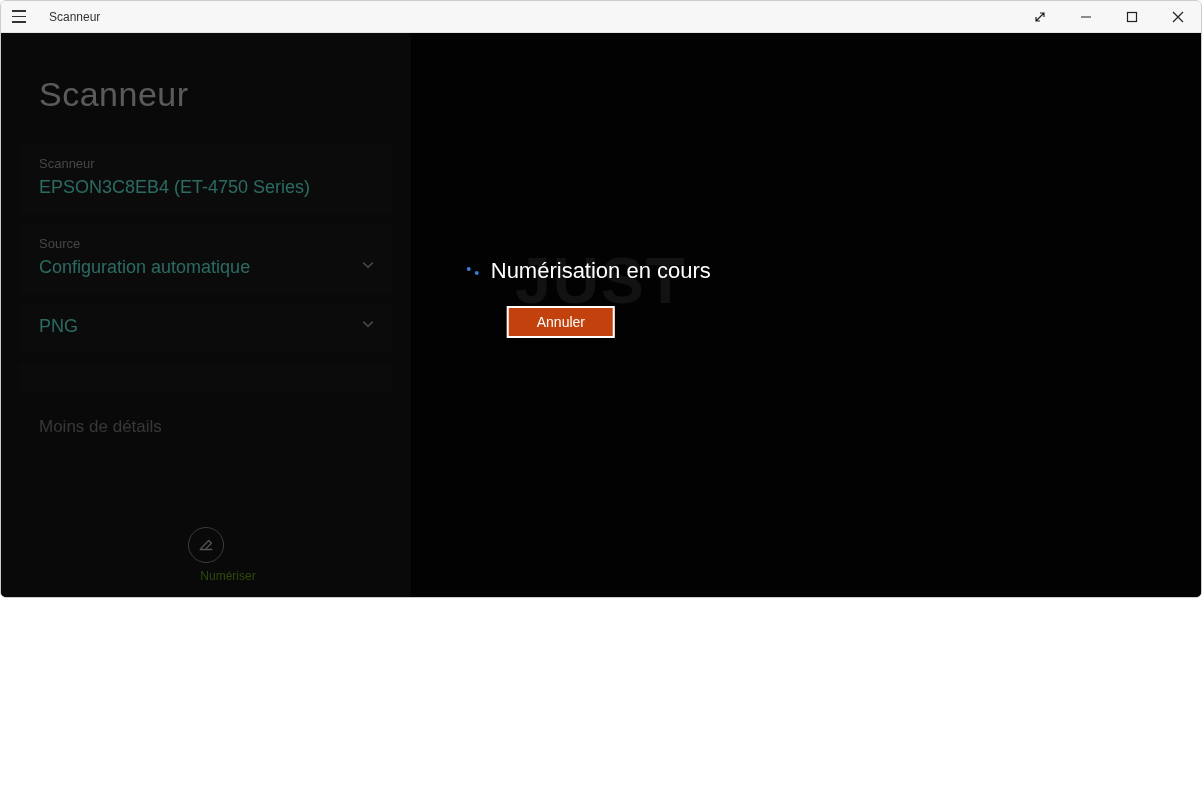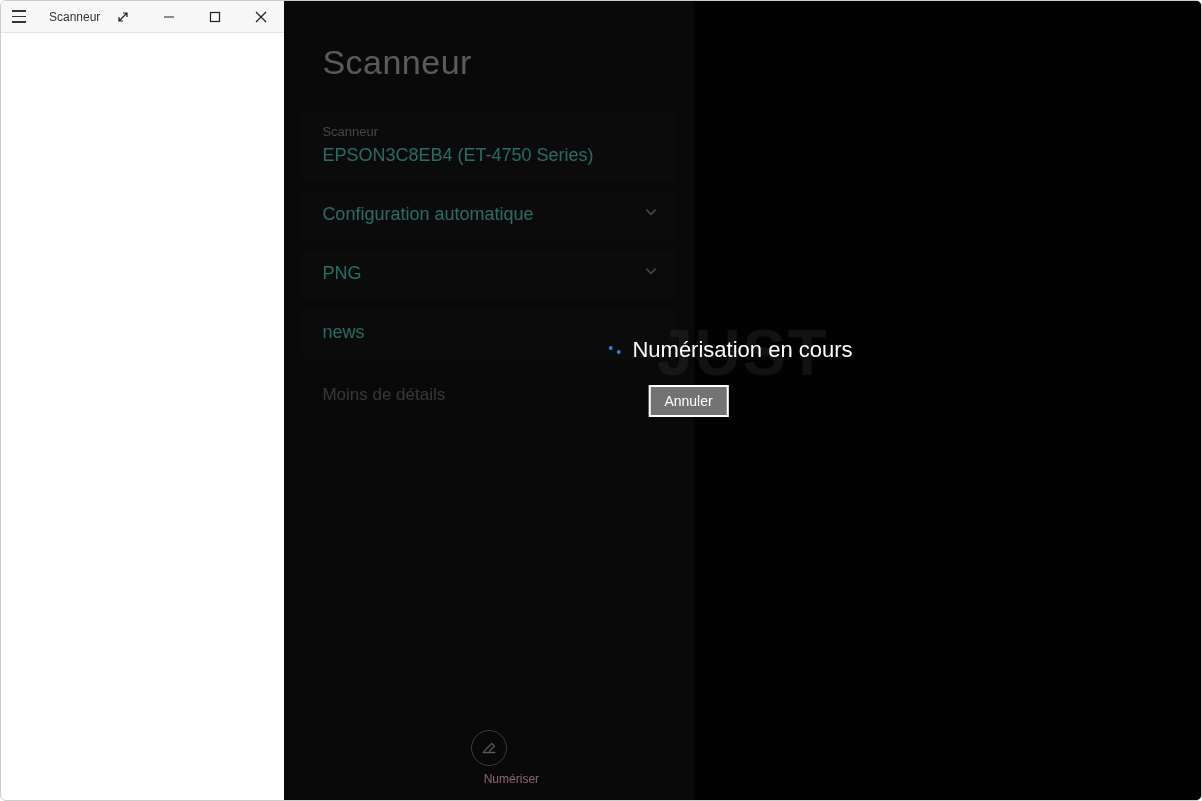--- a/index.html
+++ b/index.html
@@ -1,18 +1,18 @@
 <!DOCTYPE html>
 <html><head>
 <meta charset="utf-8">
 <style>
   * { margin: 0; padding: 0; box-sizing: border-box; }
   html, body { width: 1202px; height: 801px; overflow: hidden; font-family: "Segoe UI", sans-serif; background: #fff; }
   .window {
-    width: 1202px; height: 801px; display: flex; 
+    width: 1202px; height: 598px; display: flex; flex-direction: column;
     border: 1px solid #ccc; border-radius: 6px; overflow: hidden;
   }
   
   .titlebar {
     height: 32px; background: #f7f7f7; display: flex; align-items: center;
     justify-content: space-between; padding: 0 0 0 6px; color: #222;
     border-bottom: 1px solid #e5e5e5;
   }
   .titlebar-left { display: flex; align-items: center; gap: 18px; }
   .hamburger { width: 24px; height: 24px; display: flex; flex-direction: column; justify-content: center; gap: 4px; cursor: pointer; align-items: center; }
@@ -47,21 +47,21 @@
 
   .scan-btn-area {
     position: absolute; bottom: 14px; left: 0; width: 410px; text-align: center;
     color: #7a7a7a; z-index: 3;
   }
   .scan-circle {
     width: 36px; height: 36px; border: 1.5px solid #666; border-radius: 50%;
     margin: 0 auto 6px auto; display: flex; align-items: center; justify-content: center;
   }
   .scan-circle svg { width: 18px; height: 18px; stroke: #888; fill: none; }
-  .scan-label { font-size: 12px; color: #f9a8d4; margin-left: 44px; }
+  .scan-label { font-size: 12px; color: #4d7c0f; margin-left: 44px; }
 
   .preview {
     flex: 1; background: #060606; position: relative;
   }
 
   
   .dim {
     position: absolute; inset: 0; background: rgba(0,0,0,0.55); z-index: 2;
     pointer-events: none;
   }
@@ -85,22 +85,22 @@
     width: 20px; height: 20px; position: relative;
   }
   .spinner::before, .spinner::after {
     content:""; position:absolute; width:4px; height:4px; border-radius:50%;
     background:#3a7bd5;
   }
   .spinner::before { top:6px; left:0; }
   .spinner::after { top:10px; left:8px; }
   .progress-text { color: #fff; font-size: 22px; font-weight: 400; }
   .cancel-btn {
-    margin-top: 22px; margin-left: 40px; background: #737373; color: #fff;
-    border: 2px solid #fff; padding: 6px 14px; font-size: 14px; cursor: pointer;
+    margin-top: 22px; margin-left: 40px; background: #c2410c; color: #fff;
+    border: 2px solid #fff; padding: 6px 28px; font-size: 14px; cursor: pointer;
     font-family: inherit;
   }
 </style>
 </head>
 <body>
 
 <div class="window">
 
   <div class="titlebar">
     <div class="titlebar-left">
@@ -140,39 +140,39 @@
     <div class="sidebar">
       <h1>Scanneur</h1>
 
       <div class="panel-list">
         <div class="panel">
           <div class="label">Scanneur</div>
           <div class="value">EPSON3C8EB4 (ET-4750 Series)</div>
         </div>
 
         <div class="panel">
+          <div class="label">Source</div>
           <div class="value">Configuration automatique</div>
           <div class="chev">
             <svg width="14" height="14" viewBox="0 0 12 12">
                 <path d="M2 4 L6 8 L10 4" stroke="#9a9a9a" stroke-width="1.4" fill="none"></path>
               </svg>
           </div>
         </div>
 
         <div class="panel">
           <div class="value">PNG</div>
           <div class="chev">
             <svg width="14" height="14" viewBox="0 0 12 12">
                 <path d="M2 4 L6 8 L10 4" stroke="#9a9a9a" stroke-width="1.4" fill="none"></path>
               </svg>
           </div>
         </div>
 
         <div class="panel">
-          <div class="value">news</div>
         </div>
 
         <div class="panel no-bg">
           <div class="details-link" style="padding:0">Moins de détails</div>
         </div>
       </div>
     </div>
 
     <div class="preview"></div>
 

